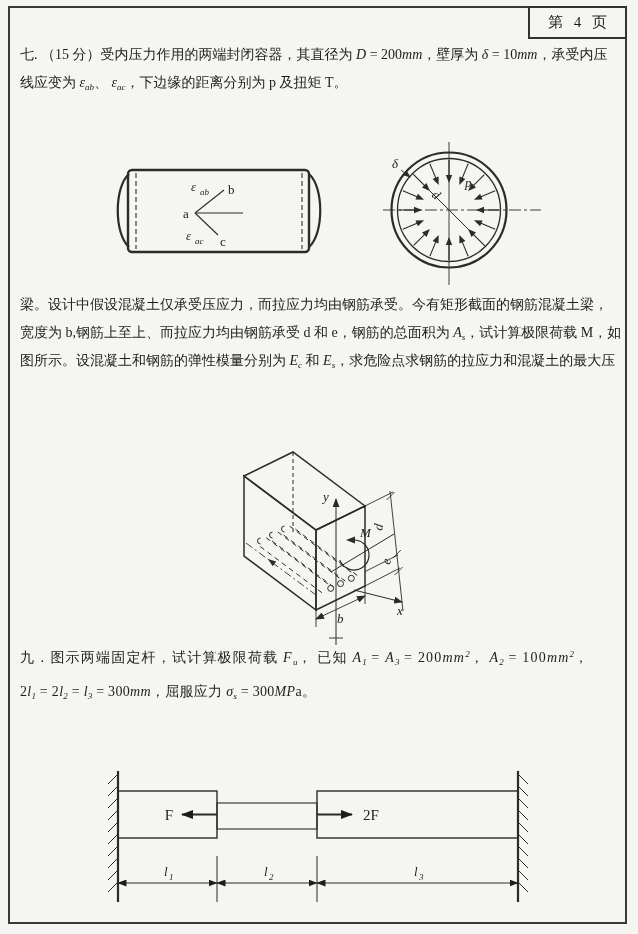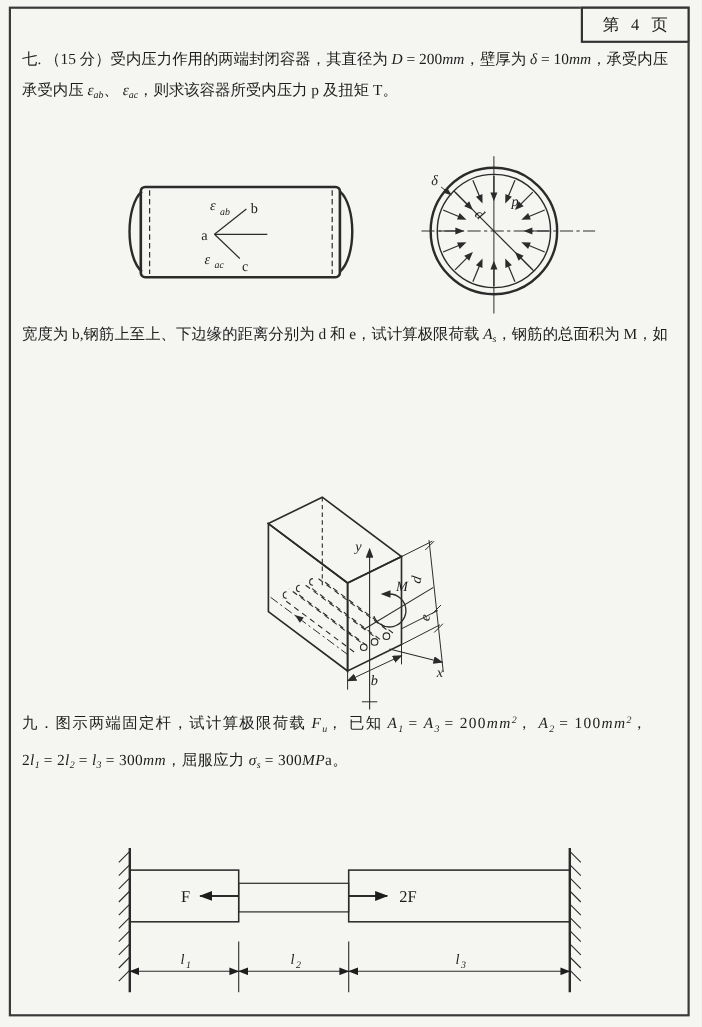--- a/index.html
+++ b/index.html
@@ -29,21 +29,21 @@
 <body>
 
 <div id="stage">
   <div class="page-border"></div>
   <div class="pagenum-box">
     <span>第 4 页</span>
   </div>
 
   <div class="para" style="top:41px">
     <div class="tline"><span class="seg-t">七. （15 分）受内压力作用的两端封闭容器，其直径为 </span><span class="seg-i">D</span><span class="seg-t"> = 200</span><span class="seg-i">mm</span><span class="seg-t">，壁厚为 </span><span class="seg-i">δ</span><span class="seg-t"> = 10</span><span class="seg-i">mm</span><span class="seg-t">，承受内压</span></div>
-    <div class="tline"><span class="seg-t">承受内压 </span><span class="seg-i">ε</span><span class="seg-is">ab</span><span class="seg-t">、 </span><span class="seg-i">ε</span><span class="seg-is">ac</span><span class="seg-t">，则求该容器所受内压力 p 及扭矩 T。</span></div>
+    <div class="tline"><span class="seg-t">线应变为 </span><span class="seg-i">ε</span><span class="seg-is">ab</span><span class="seg-t">、 </span><span class="seg-i">ε</span><span class="seg-is">ac</span><span class="seg-t">，下边缘的距离分别为 p 及扭矩 T。</span></div>
   </div>
 
   <div class="fig" style="left:98px;top:147px">
     <svg width="252" height="124" viewBox="0 0 252 124">
       <g class="stroke">
         <rect x="30" y="23" width="181" height="82" rx="4" stroke-width="2.4"></rect>
         <path d="M31,27 C16,40 16,87 31,100" stroke-width="2.2"></path>
         <path d="M211,27 C226,40 226,87 211,100" stroke-width="2.2"></path>
         <line x1="38" y1="26" x2="38" y2="102" stroke-width="1.1" stroke-dasharray="5 3"></line>
         <line x1="204" y1="26" x2="204" y2="102" stroke-width="1.1" stroke-dasharray="5 3"></line>
@@ -99,21 +99,23 @@
       </g>
       <line class="stroke" x1="29.6" y1="34.6" x2="102.4" y2="107.4" stroke-width="1"></line>
       <text class="lbl-i" x="48" y="57" transform="rotate(40,48,57)">d</text>
       <text class="lbl-i" x="82" y="48">p</text>
       <text class="lbl-i" x="9" y="29">δ</text>
       <line class="stroke" x1="18" y1="31" x2="27" y2="38" stroke-width="0.9" marker-end="url(#f2a)"></line>
     </svg>
   </div>
 
   <div class="para" style="top:291px">
-    <div class="tline"><span class="seg-t">宽度为 b,钢筋上至上、下边缘的距离分别为 d 和 e，试计算极限荷载 </span><span class="seg-i">A</span><span class="seg-is">s</span><span class="seg-t">，钢筋的总面积为 M，如</span></div>
+    <div class="tline"><span class="seg-t">梁。设计中假设混凝土仅承受压应力，而拉应力均由钢筋承受。今有矩形截面的钢筋混凝土梁，</span></div>
+    <div class="tline"><span class="seg-t">宽度为 b,钢筋上至上、而拉应力均由钢筋承受 d 和 e，钢筋的总面积为 </span><span class="seg-i">A</span><span class="seg-is">s</span><span class="seg-t">，试计算极限荷载 M，如</span></div>
+    <div class="tline"><span class="seg-t">图所示。设混凝土和钢筋的弹性模量分别为 </span><span class="seg-i">E</span><span class="seg-is">c</span><span class="seg-t"> 和 </span><span class="seg-i">E</span><span class="seg-is">s</span><span class="seg-t">，求危险点求钢筋的拉应力和混凝土的最大压</span></div>
   </div>
 
   <div class="fig" style="left:224px;top:449px">
     <svg width="240" height="212" viewBox="0 0 240 212">
       <defs>
         <marker id="f3a" markerWidth="9" markerHeight="7" refX="8" refY="3.5" orient="auto-start-reverse" markerUnits="userSpaceOnUse">
           <path d="M0,0L9,3.5L0,7z" fill="#2b2b2b"></path>
         </marker>
       </defs>
       <g class="stroke" stroke-width="1.5">

